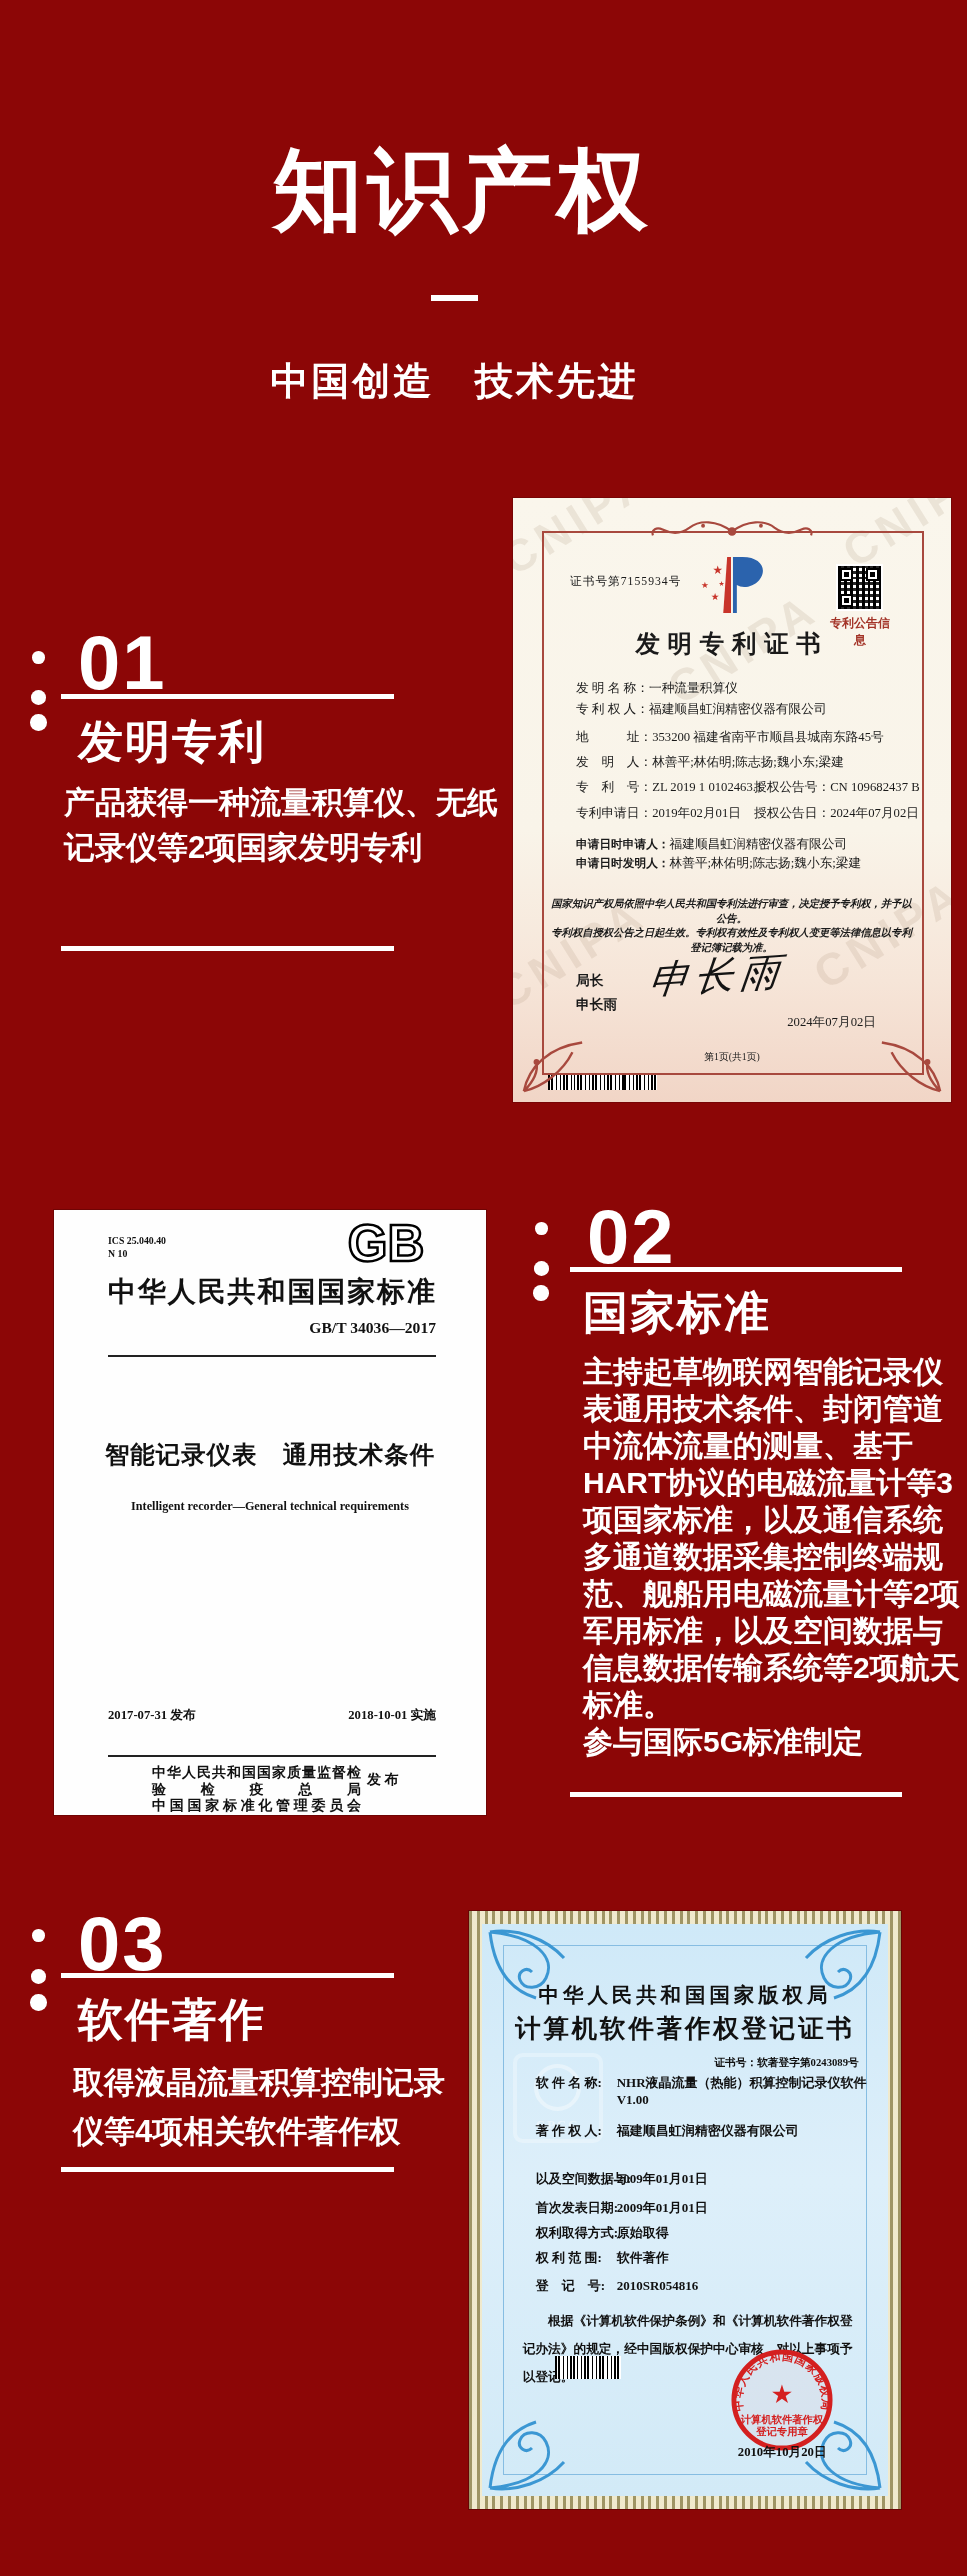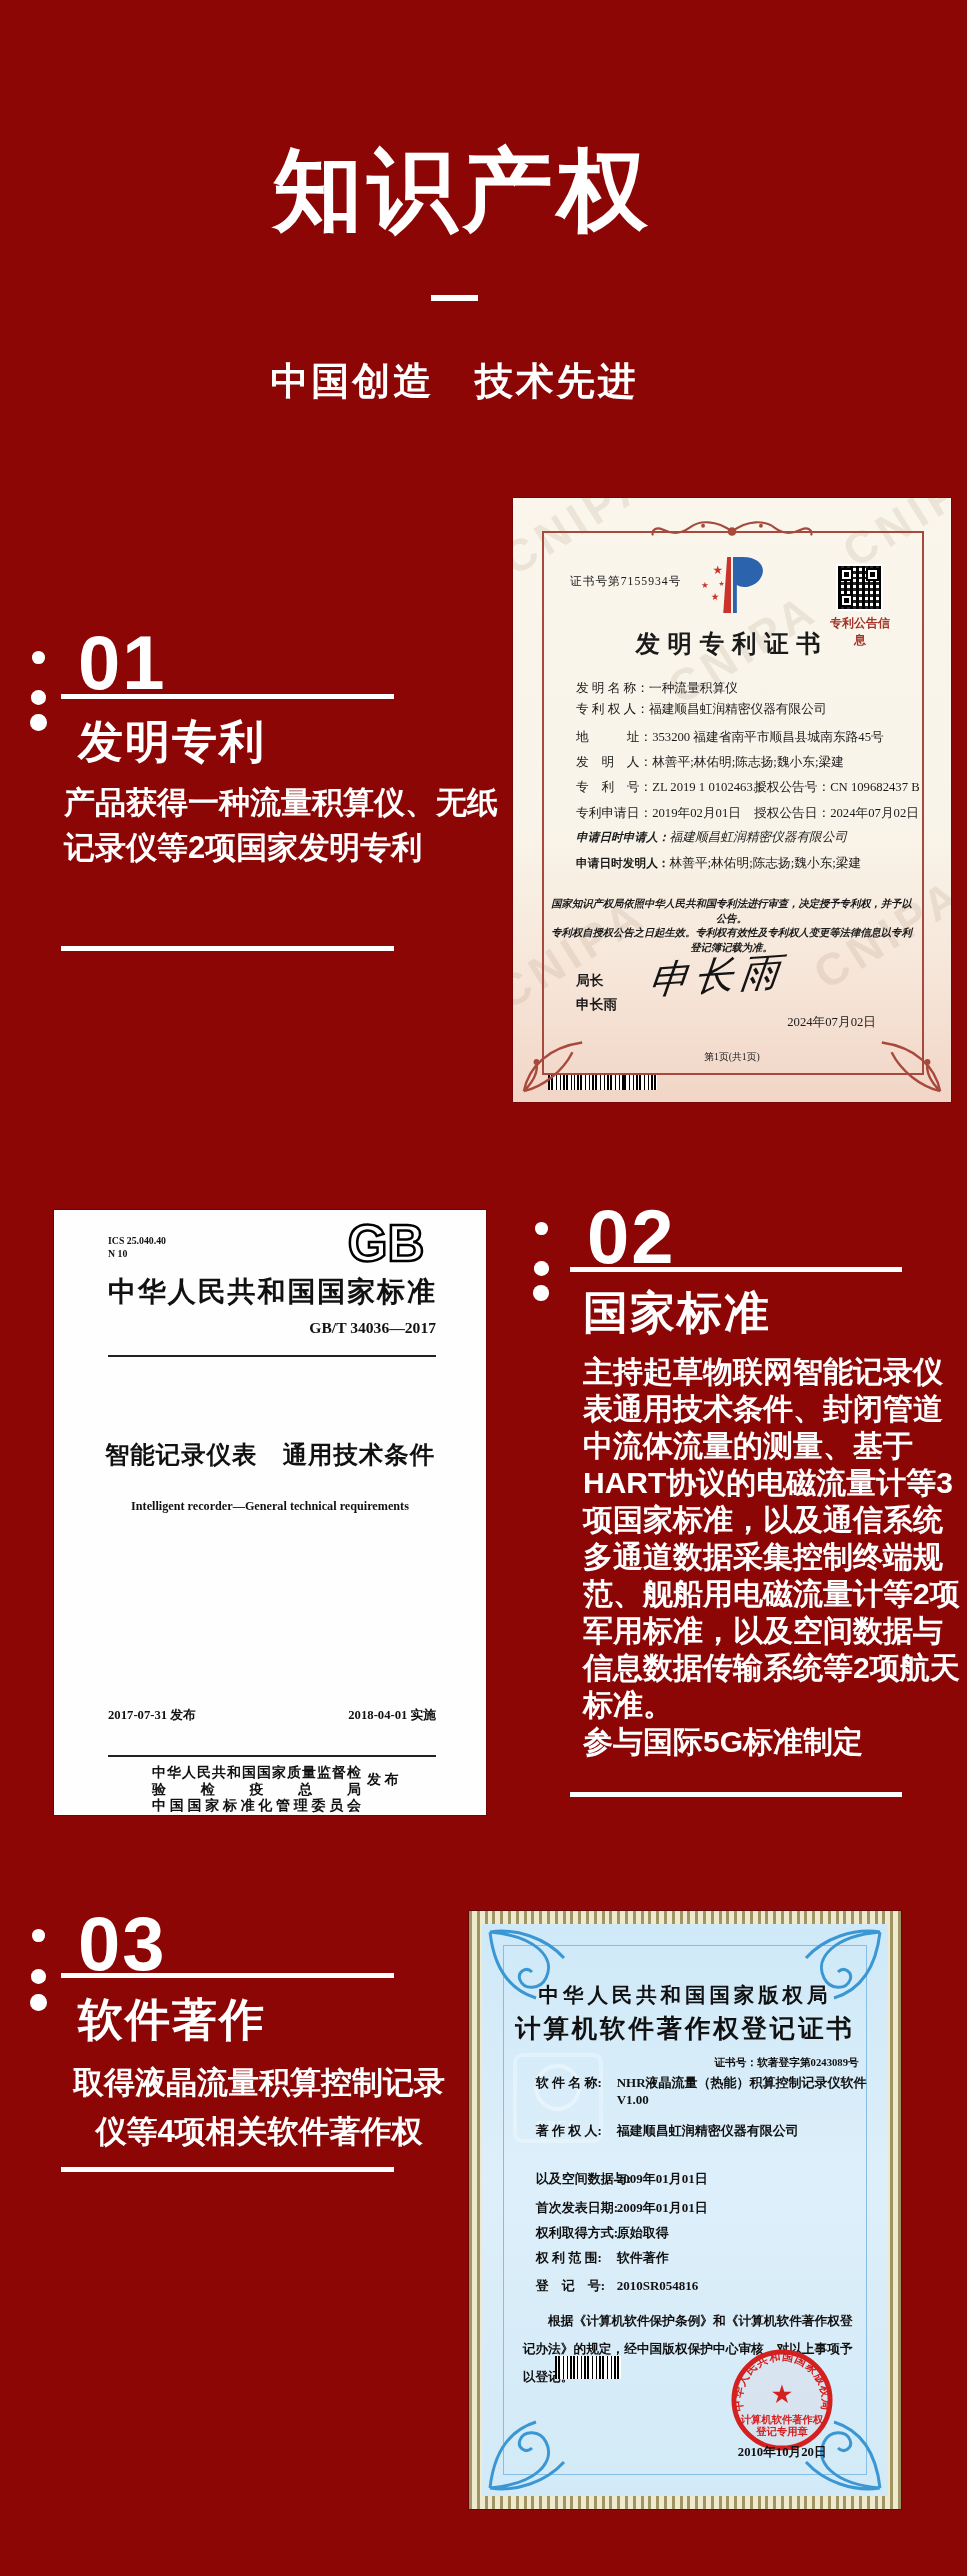--- a/index.html
+++ b/index.html
@@ -145,21 +145,21 @@
 
     <div class="abs p-row" style="top:281px;">
       <span class="lab">专　利　号：</span><span>ZL 2019 1 0102463.1</span>
       <span class="p-col2"><span class="lab">授权公告号：</span><span>CN 109682437 B</span></span>
     </div>
     <div class="abs p-row" style="top:307px;">
       <span class="lab">专利申请日：</span><span>2019年02月01日</span>
       <span class="p-col2"><span class="lab">授权公告日：</span><span>2024年07月02日</span></span>
     </div>
 
-    <div class="abs p-row" style="top:331px;font-weight:bold;font-size:11.7px;font-style:italic;"><span class="lab">申请日时申请人：</span><span style="font-weight:normal;font-size:12.7px;">福建顺昌虹润精密仪器有限公司</span></div>
+    <div class="abs p-row" style="top:338px;font-weight:bold;font-size:11.7px;"><span class="lab">申请日时申请人：</span><span style="font-weight:normal;font-size:12.7px;">福建顺昌虹润精密仪器有限公司</span></div>
     <div class="abs p-row" style="top:357px;font-weight:bold;font-size:11.7px;"><span class="lab">申请日时发明人：</span><span style="font-weight:normal;font-size:12.7px;">林善平;林佑明;陈志扬;魏小东;梁建</span></div>
 
     <div class="abs p-legal lines">国家知识产权局依照中华人民共和国专利法进行审查，决定授予专利权，并予以公告。
 专利权自授权公告之日起生效。专利权有效性及专利权人变更等法律信息以专利登记簿记载为准。</div>
 
     <div class="abs p-signer lines">局长
 申长雨</div>
     <div class="abs p-sig">申长雨</div>
     <div class="abs p-date">2024年07月02日</div>
     <div class="abs p-page">第1页(共1页)</div>
@@ -181,21 +181,21 @@
     <svg class="abs" style="left:281px;top:5.9px;" width="102" height="57" viewBox="0 0 104 58">
       <text x="52" y="46" text-anchor="middle" font-size="52" font-weight="bold" fill="#ffffff" stroke="#000000" stroke-width="2.6" font-family="'Liberation Sans',sans-serif">GB</text>
     </svg>
     <div class="abs gb-title">中华人民共和国国家标准</div>
     <div class="abs gb-stdno">GB/T 34036—2017</div>
     <div class="abs gb-rule1"></div>
     <div class="abs gb-doctitle">智能记录仪表　通用技术条件</div>
     <div class="abs gb-doctitle-en">Intelligent recorder—General technical requirements</div>
     <div class="abs gb-dates">
       <span>2017-07-31 发布</span>
-      <span>2018-04-01 实施</span>
+      <span>2018-10-01 实施</span>
     </div>
     <div class="abs gb-rule2"></div>
     <div class="abs gb-issuers lines">中华人民共和国国家质量监督检验检疫总局
 中国国家标准化管理委员会</div>
     <div class="abs gb-publish">发 布</div>
   </div>
 
   <div class="dot" style="left:535px;top:1222px;width:12.7px;height:12.7px;"></div>
   <div class="dot" style="left:534px;top:1261px;width:14.7px;height:14.7px;"></div>
   <div class="dot" style="left:533px;top:1285px;width:15.6px;height:15.6px;"></div>
@@ -214,21 +214,21 @@
 标准。
 参与国际5G标准制定</div>
   <div class="abs sec-rule" style="left:570px;top:1792px;width:332px;"></div>
 
   <div class="dot" style="left:32px;top:1929px;width:12.7px;height:12.7px;"></div>
   <div class="dot" style="left:31px;top:1969px;width:14.7px;height:14.7px;"></div>
   <div class="dot" style="left:30px;top:1994px;width:16.6px;height:16.6px;"></div>
   <div class="abs sec-num" style="left:78px;top:1906px;">03</div>
   <div class="abs sec-rule" style="left:61px;top:1973px;width:333px;"></div>
   <div class="abs sec-head" style="left:78px;top:1997px;">软件著作</div>
-  <div class="abs sec-body lines" style="left:73px;top:2058px;line-height:49px;text-align:center;">取得液晶流量积算控制记录
+  <div class="abs sec-body lines" style="left:73px;top:2058px;line-height:49px;">取得液晶流量积算控制记录
 仪等4项相关软件著作权</div>
   <div class="abs sec-rule" style="left:61px;top:2167px;width:333px;"></div>
 
   <div class="abs swcert">
     <div class="sw-border"></div>
     <div class="sw-page">
       <div class="sw-inner-border"></div>
 
       <svg class="sw-corner" style="left:3.9px;top:3.9px;" viewBox="0 0 90 90">
         <path d="M4 4 C50 8 70 30 60 50 C54 62 38 62 34 52 C31 44 40 38 46 44 M4 4 C8 40 24 62 50 70 M4 4 C30 0 60 10 78 30" fill="none" stroke="#3b97d3" stroke-width="3"></path>

